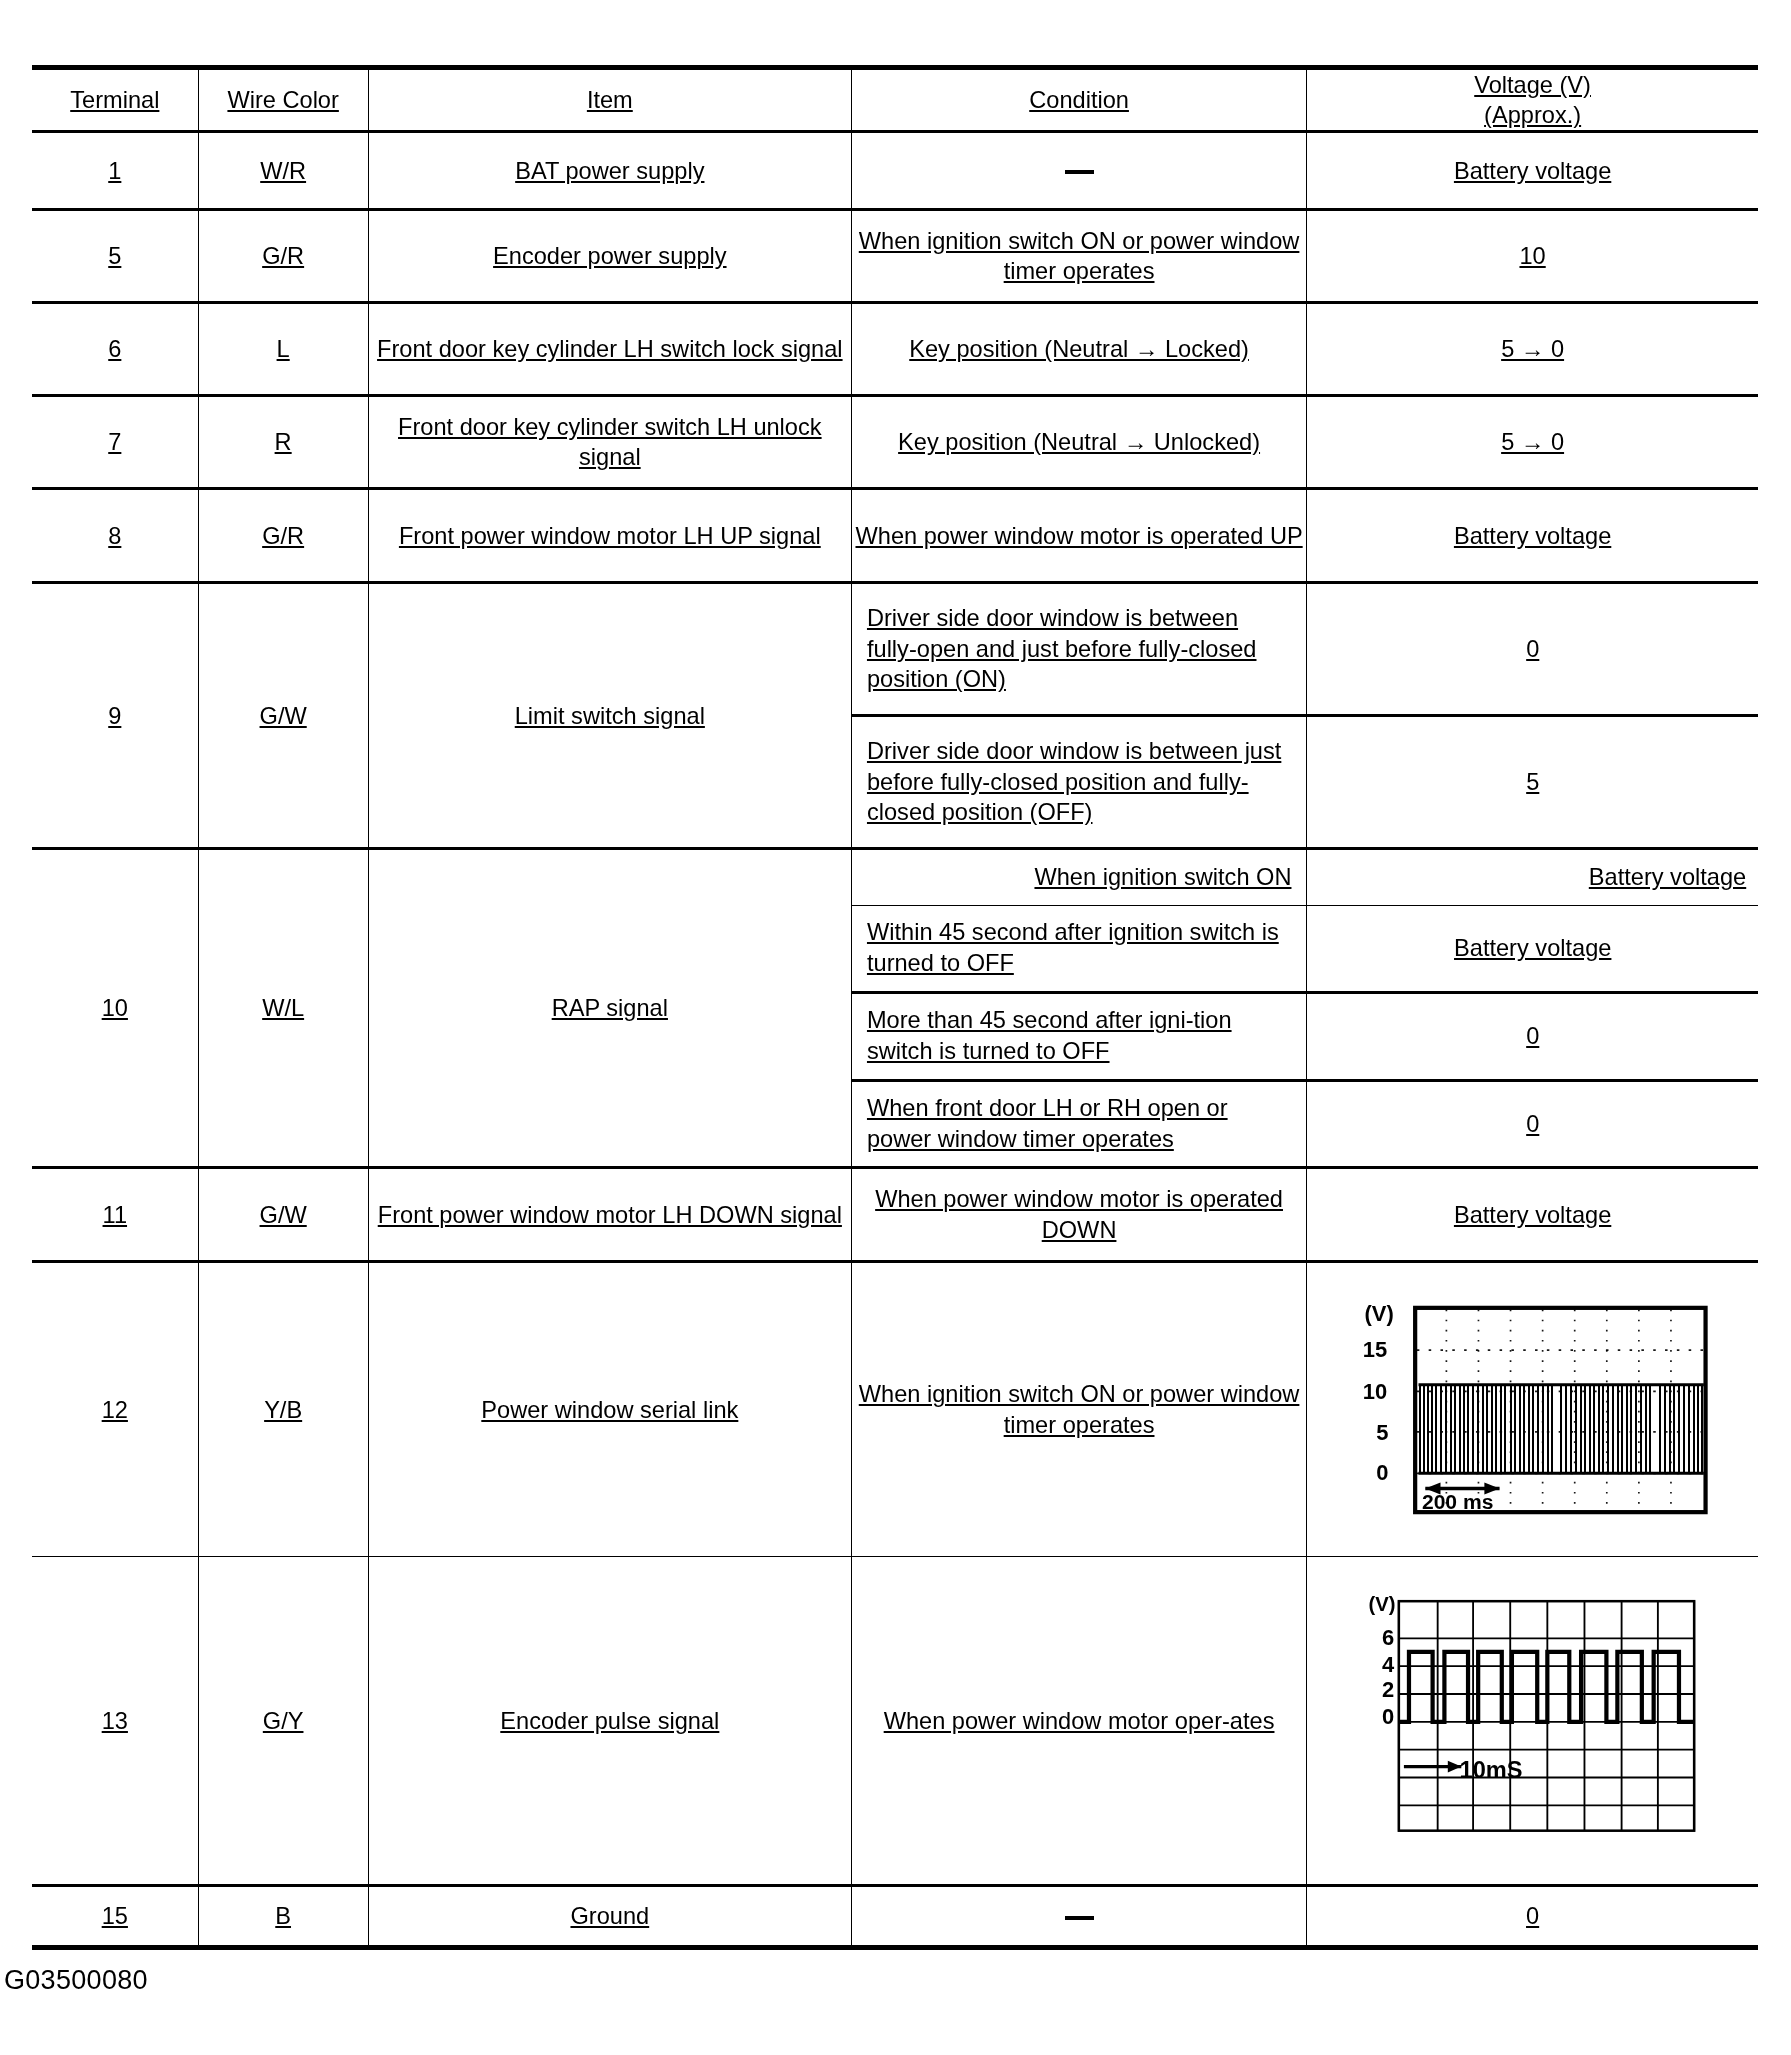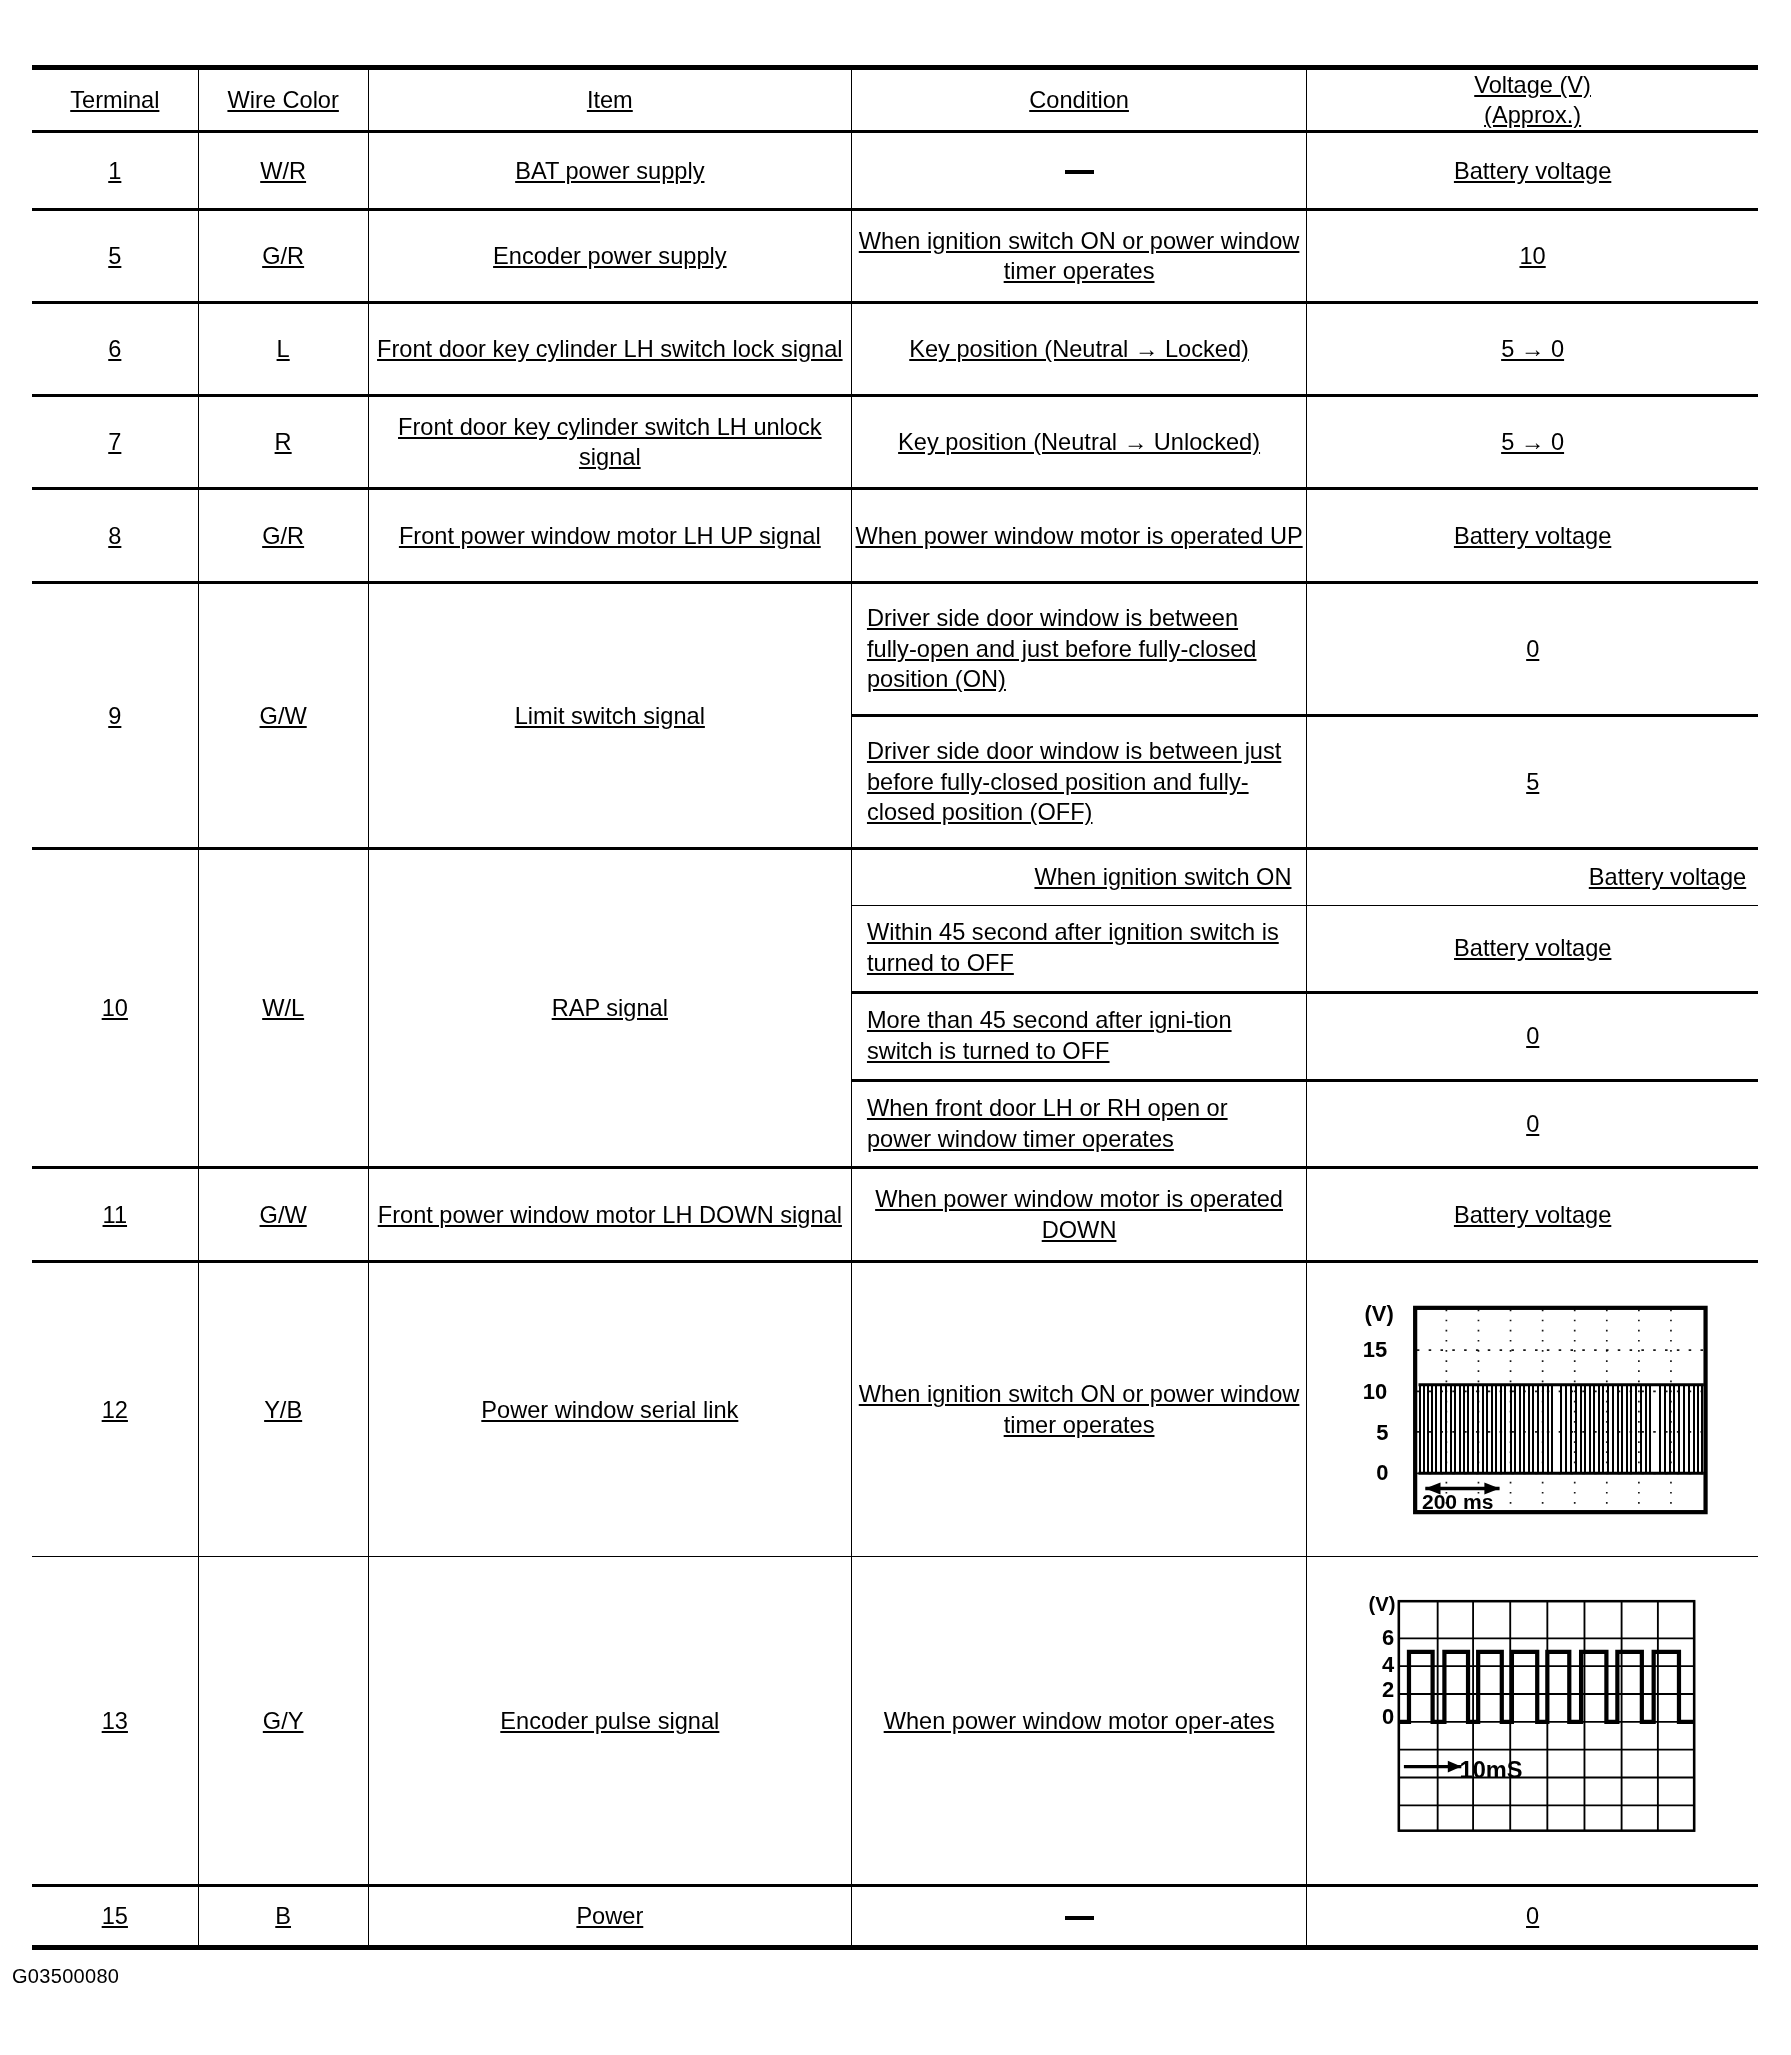--- a/index.html
+++ b/index.html
@@ -107,23 +107,23 @@
     display: flex;
     justify-content: center;
     align-items: center;
     padding: 8.4px 0;
   }
   .scope-svg { display: block; }
 
   
   .fig-code {
     position: absolute;
-    left: 12px;
+    left: 4px;
     top: 1965px;
-    font-size: 20px;
+    font-size: 27px;
     letter-spacing: 0.3px;
   }
 </style>
 </head>
 <body>
 
 <div class="page">
 
   <table class="spec-table">
     <colgroup>
@@ -404,21 +404,21 @@
               <text x="118" y="228" font-family="Liberation Sans, sans-serif" font-size="28" font-weight="bold">10mS</text>
             </svg>
           </div>
         </td>
       </tr>
 
 
       <tr>
         <td class="cell ctr thick-bottom" style="height:62px">15</td>
         <td class="cell ctr thick-bottom vl-l">B</td>
-        <td class="cell left thick-bottom vl-l">Power</td>
+        <td class="cell left thick-bottom vl-l">Ground</td>
         <td class="cell ctr thick-bottom vl-l"><span class="dash"></span></td>
         <td class="cell ctr thick-bottom vl-l">0</td>
       </tr>
 
     </tbody>
   </table>
 
   <div class="fig-code">G03500080</div>
 
 </div>

